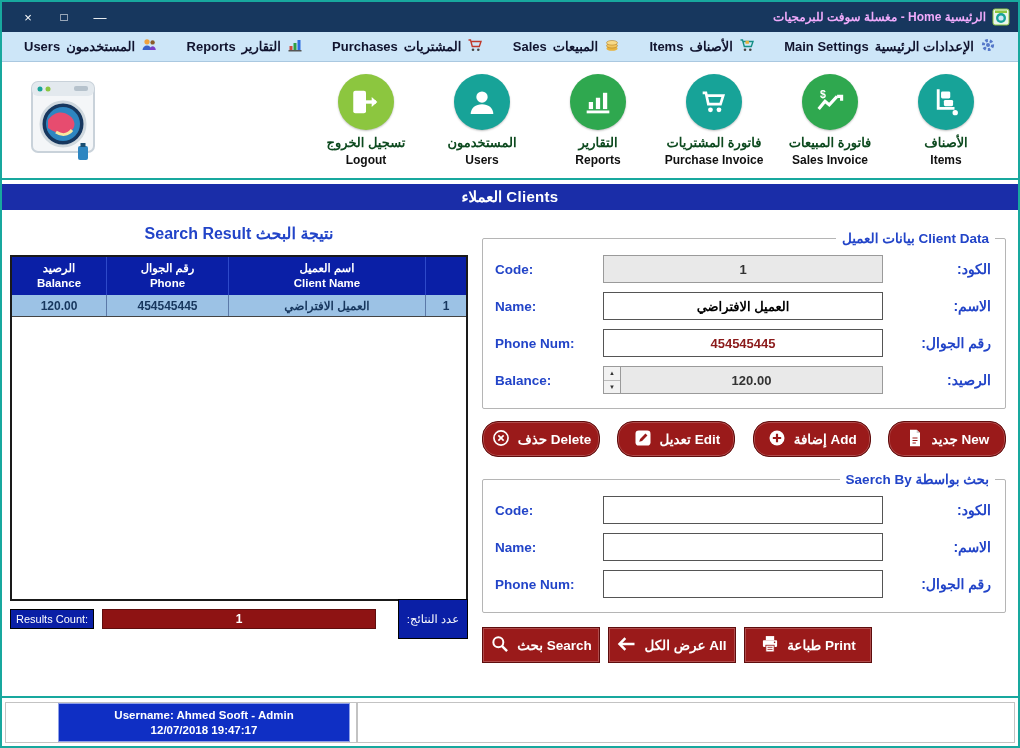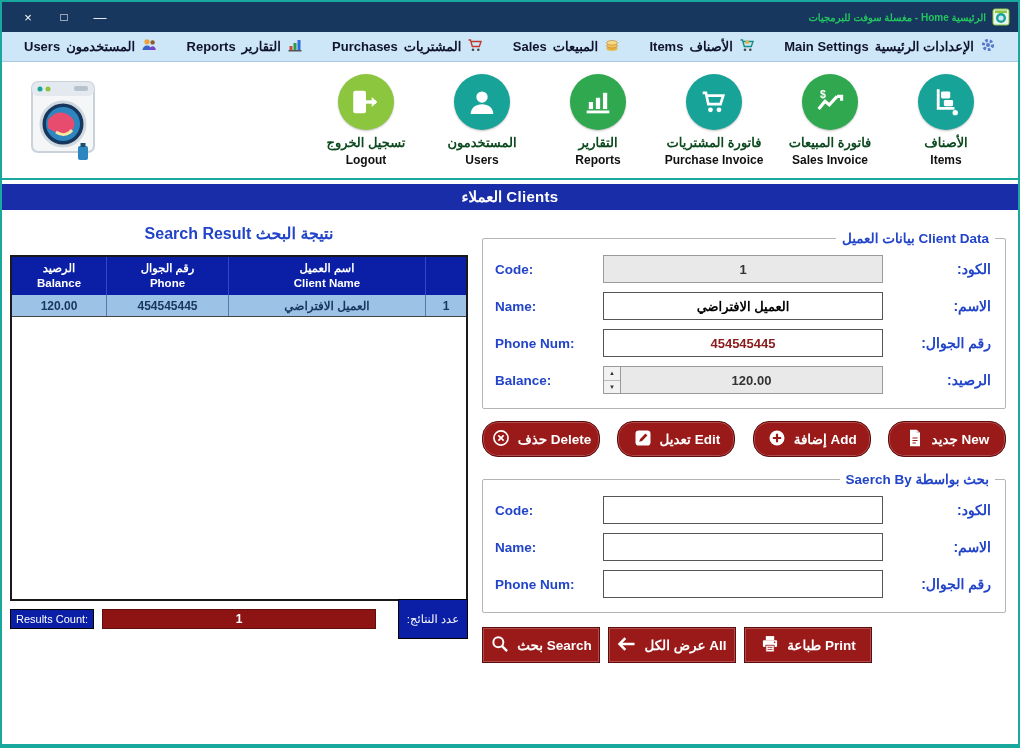--- a/index.html
+++ b/index.html
@@ -20,21 +20,21 @@
     height:30px; background:#17375E; color:#fff;
     display:flex; align-items:center; padding:0 8px; flex-shrink:0;
   }
   .winbtn {
     width:36px; height:30px; display:flex; align-items:center; justify-content:center;
     font-size:13px; color:#fff; cursor:pointer;
   }
   .winbtn.max { font-size:12px; }
   .title-flex { flex:1; }
   .win-title {
-    direction:rtl; font-size:10px; font-weight:bold; color:#22c55e;
+    direction:rtl; font-size:12px; font-weight:bold; color:#f0abfc;
     margin-left:0; margin-right:6px; white-space:nowrap;
   }
   .appicon { width:18px; height:18px; display:flex; align-items:center; }
   
   .menubar {
     height:30px; background:#CDE6F8; border-bottom:1px solid #aac8e0;
     display:flex; align-items:center; justify-content:space-between;
     padding:0 22px; flex-shrink:0;
   }
   .menu-item {
@@ -502,14 +502,24 @@
                 <rect x="7" y="13.5" width="10" height="8" fill="#fff" stroke="#9A1A1A" stroke-width="1"></rect>
                 <path d="M9 16h6M9 18.5h6" stroke="#9A1A1A" stroke-width="1"></path>
               </svg></span>
           <span>طباعة Print</span>
         </button>
       </div>
 
     </div>
   </div>
 
+  <div class="statusbar">
+    <div class="status-inner">
+      <div class="status-gap"></div>
+      <div class="user-box">
+        <span>Username: Ahmed Sooft - Admin</span>
+        <span>12/07/2018 19:47:17</span>
+      </div>
+      <div class="status-divider"></div>
+    </div>
+  </div>
 
 </div>
 
 </body></html>

